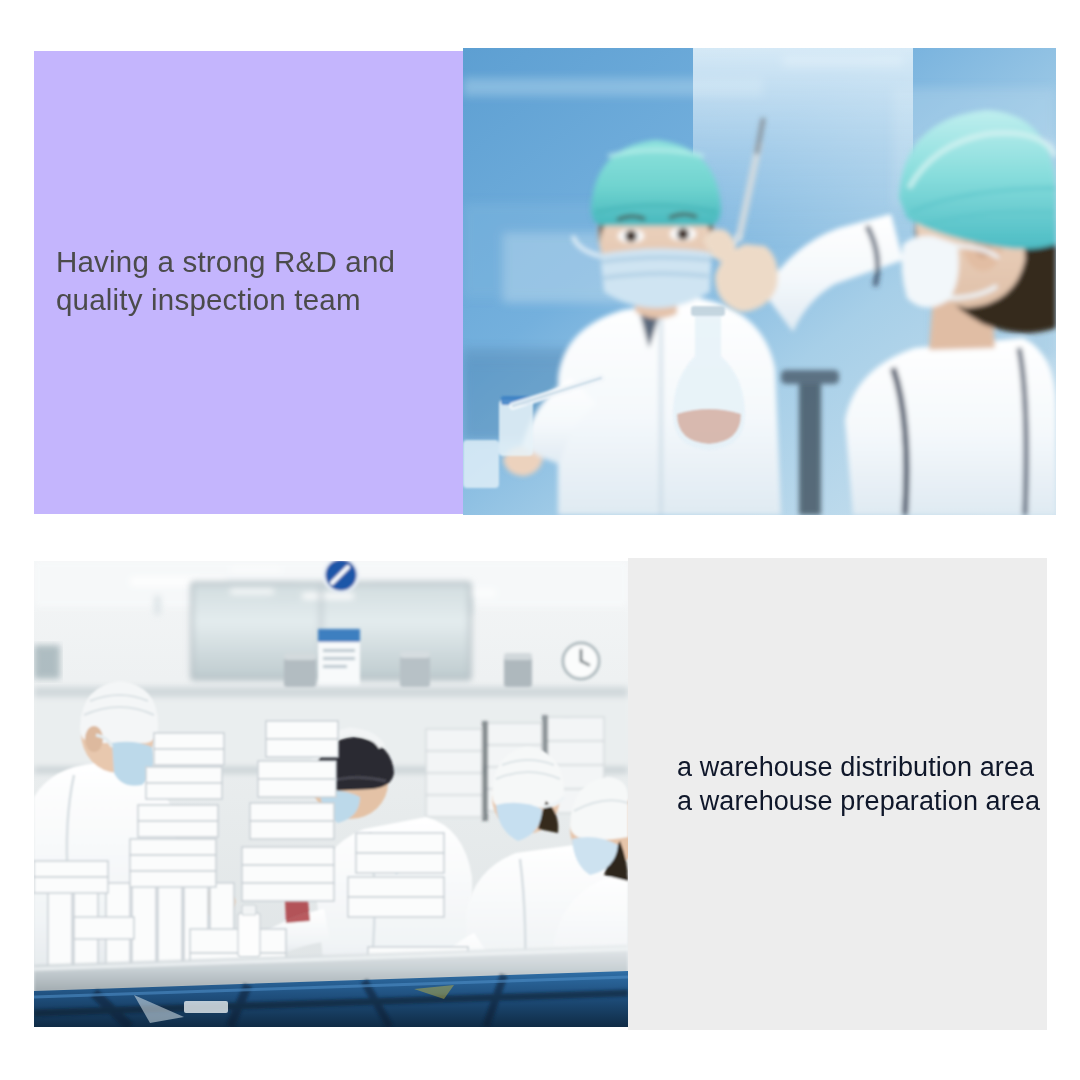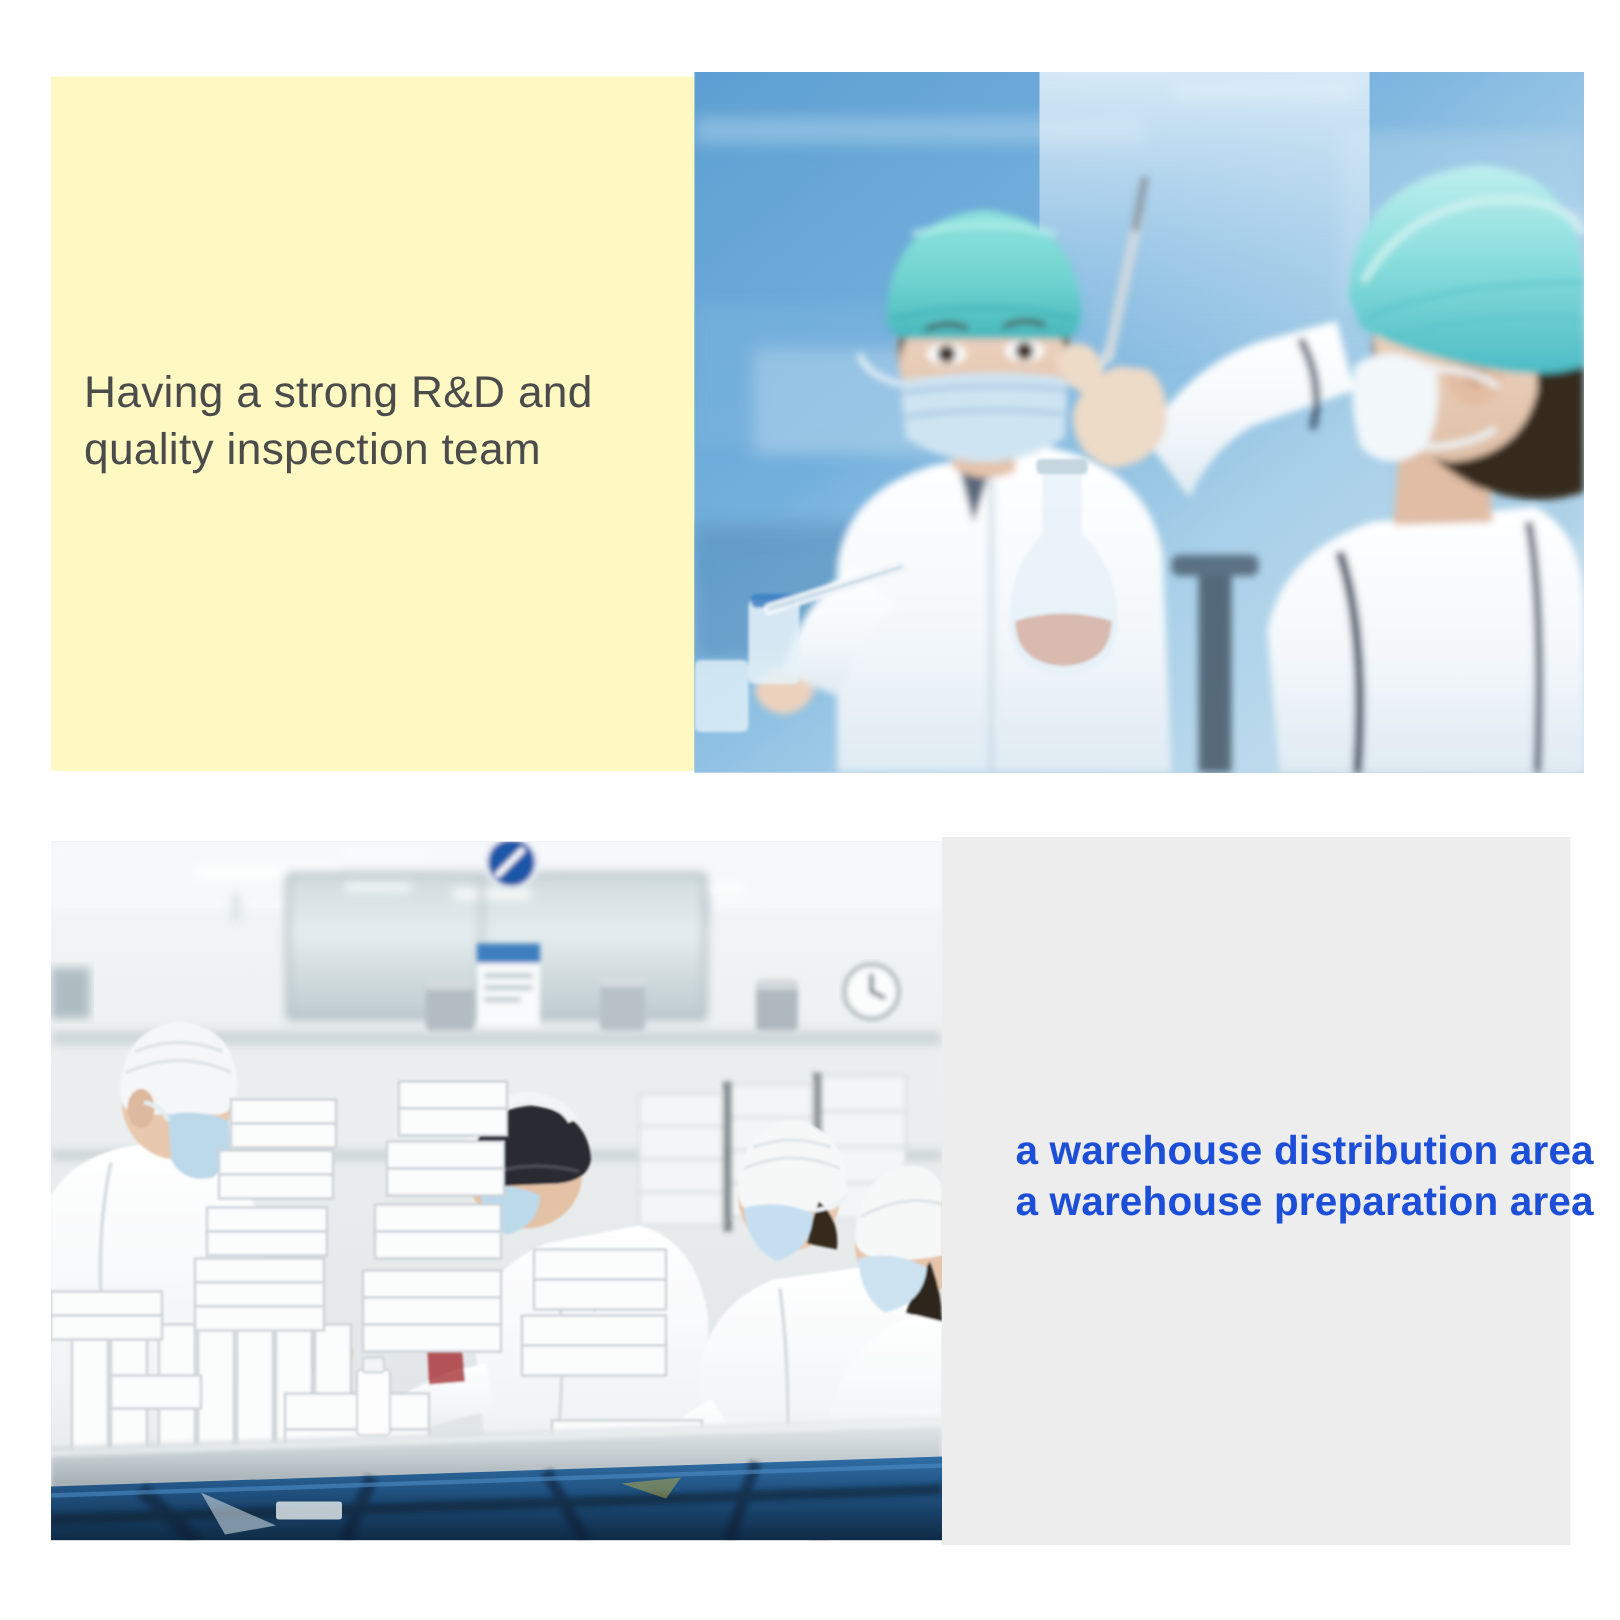--- a/index.html
+++ b/index.html
@@ -29,21 +29,21 @@
     top: 48px;
     width: 1022px;
     height: 469px;
   }
   .top-caption-panel {
     position: absolute;
     left: 0;
     top: 3px;
     width: 487px;
     height: 463px;
-    background: #fef9c3;
+    background: #c4b5fd;
   }
   .top-caption-text {
     position: absolute;
     left: 22px;
     top: 192px;
     width: 400px;
     color: #4b4b4b;
     font-size: 29.5px;
     line-height: 38px;
     letter-spacing: 0.2px;
@@ -74,25 +74,25 @@
     top: 0;
     width: 419px;
     height: 472px;
     background: #ededed;
   }
   .bottom-caption-text {
     position: absolute;
     left: 49px;
     top: 192px;
     width: 400px;
-    color: #1d4ed8;
+    color: #0f172a;
     font-size: 27px;
     line-height: 34px;
     letter-spacing: 0.1px;
-    font-weight: 700;
+    font-weight: 400;
     white-space: pre-line;
   }
   .bottom-photo {
     position: absolute;
     left: 0;
     top: 3px;
     width: 594px;
     height: 466px;
     overflow: hidden;
     background: #dfe3e6;

